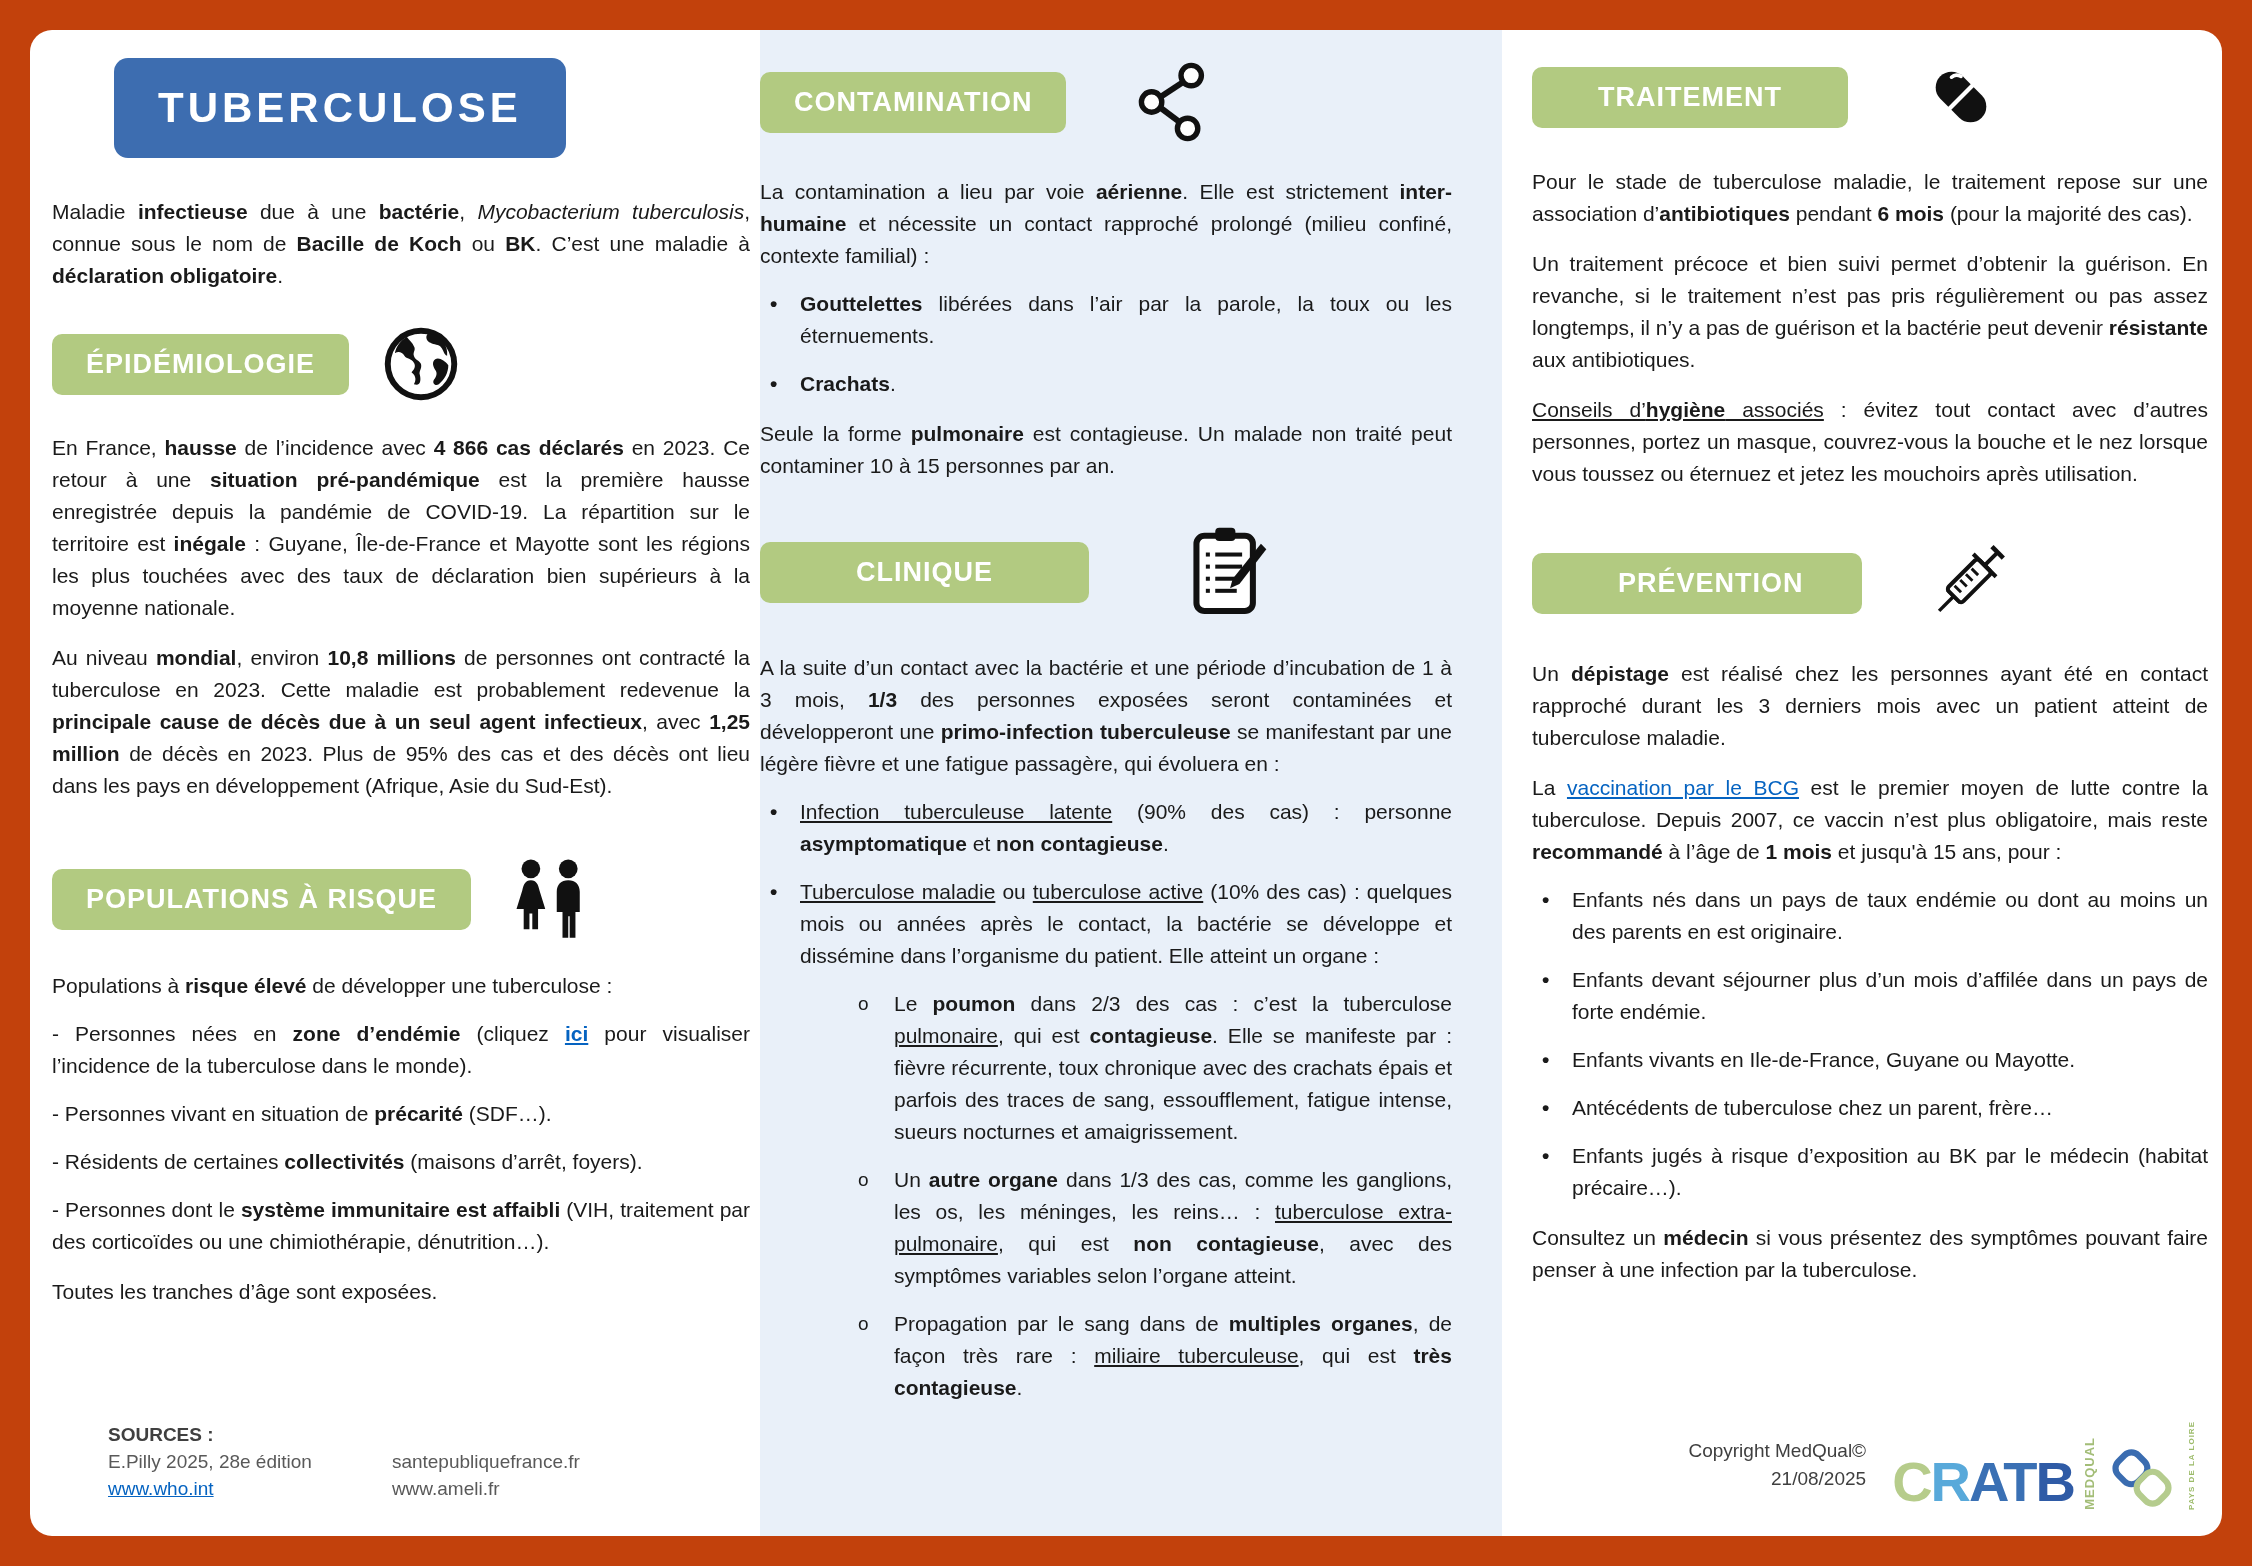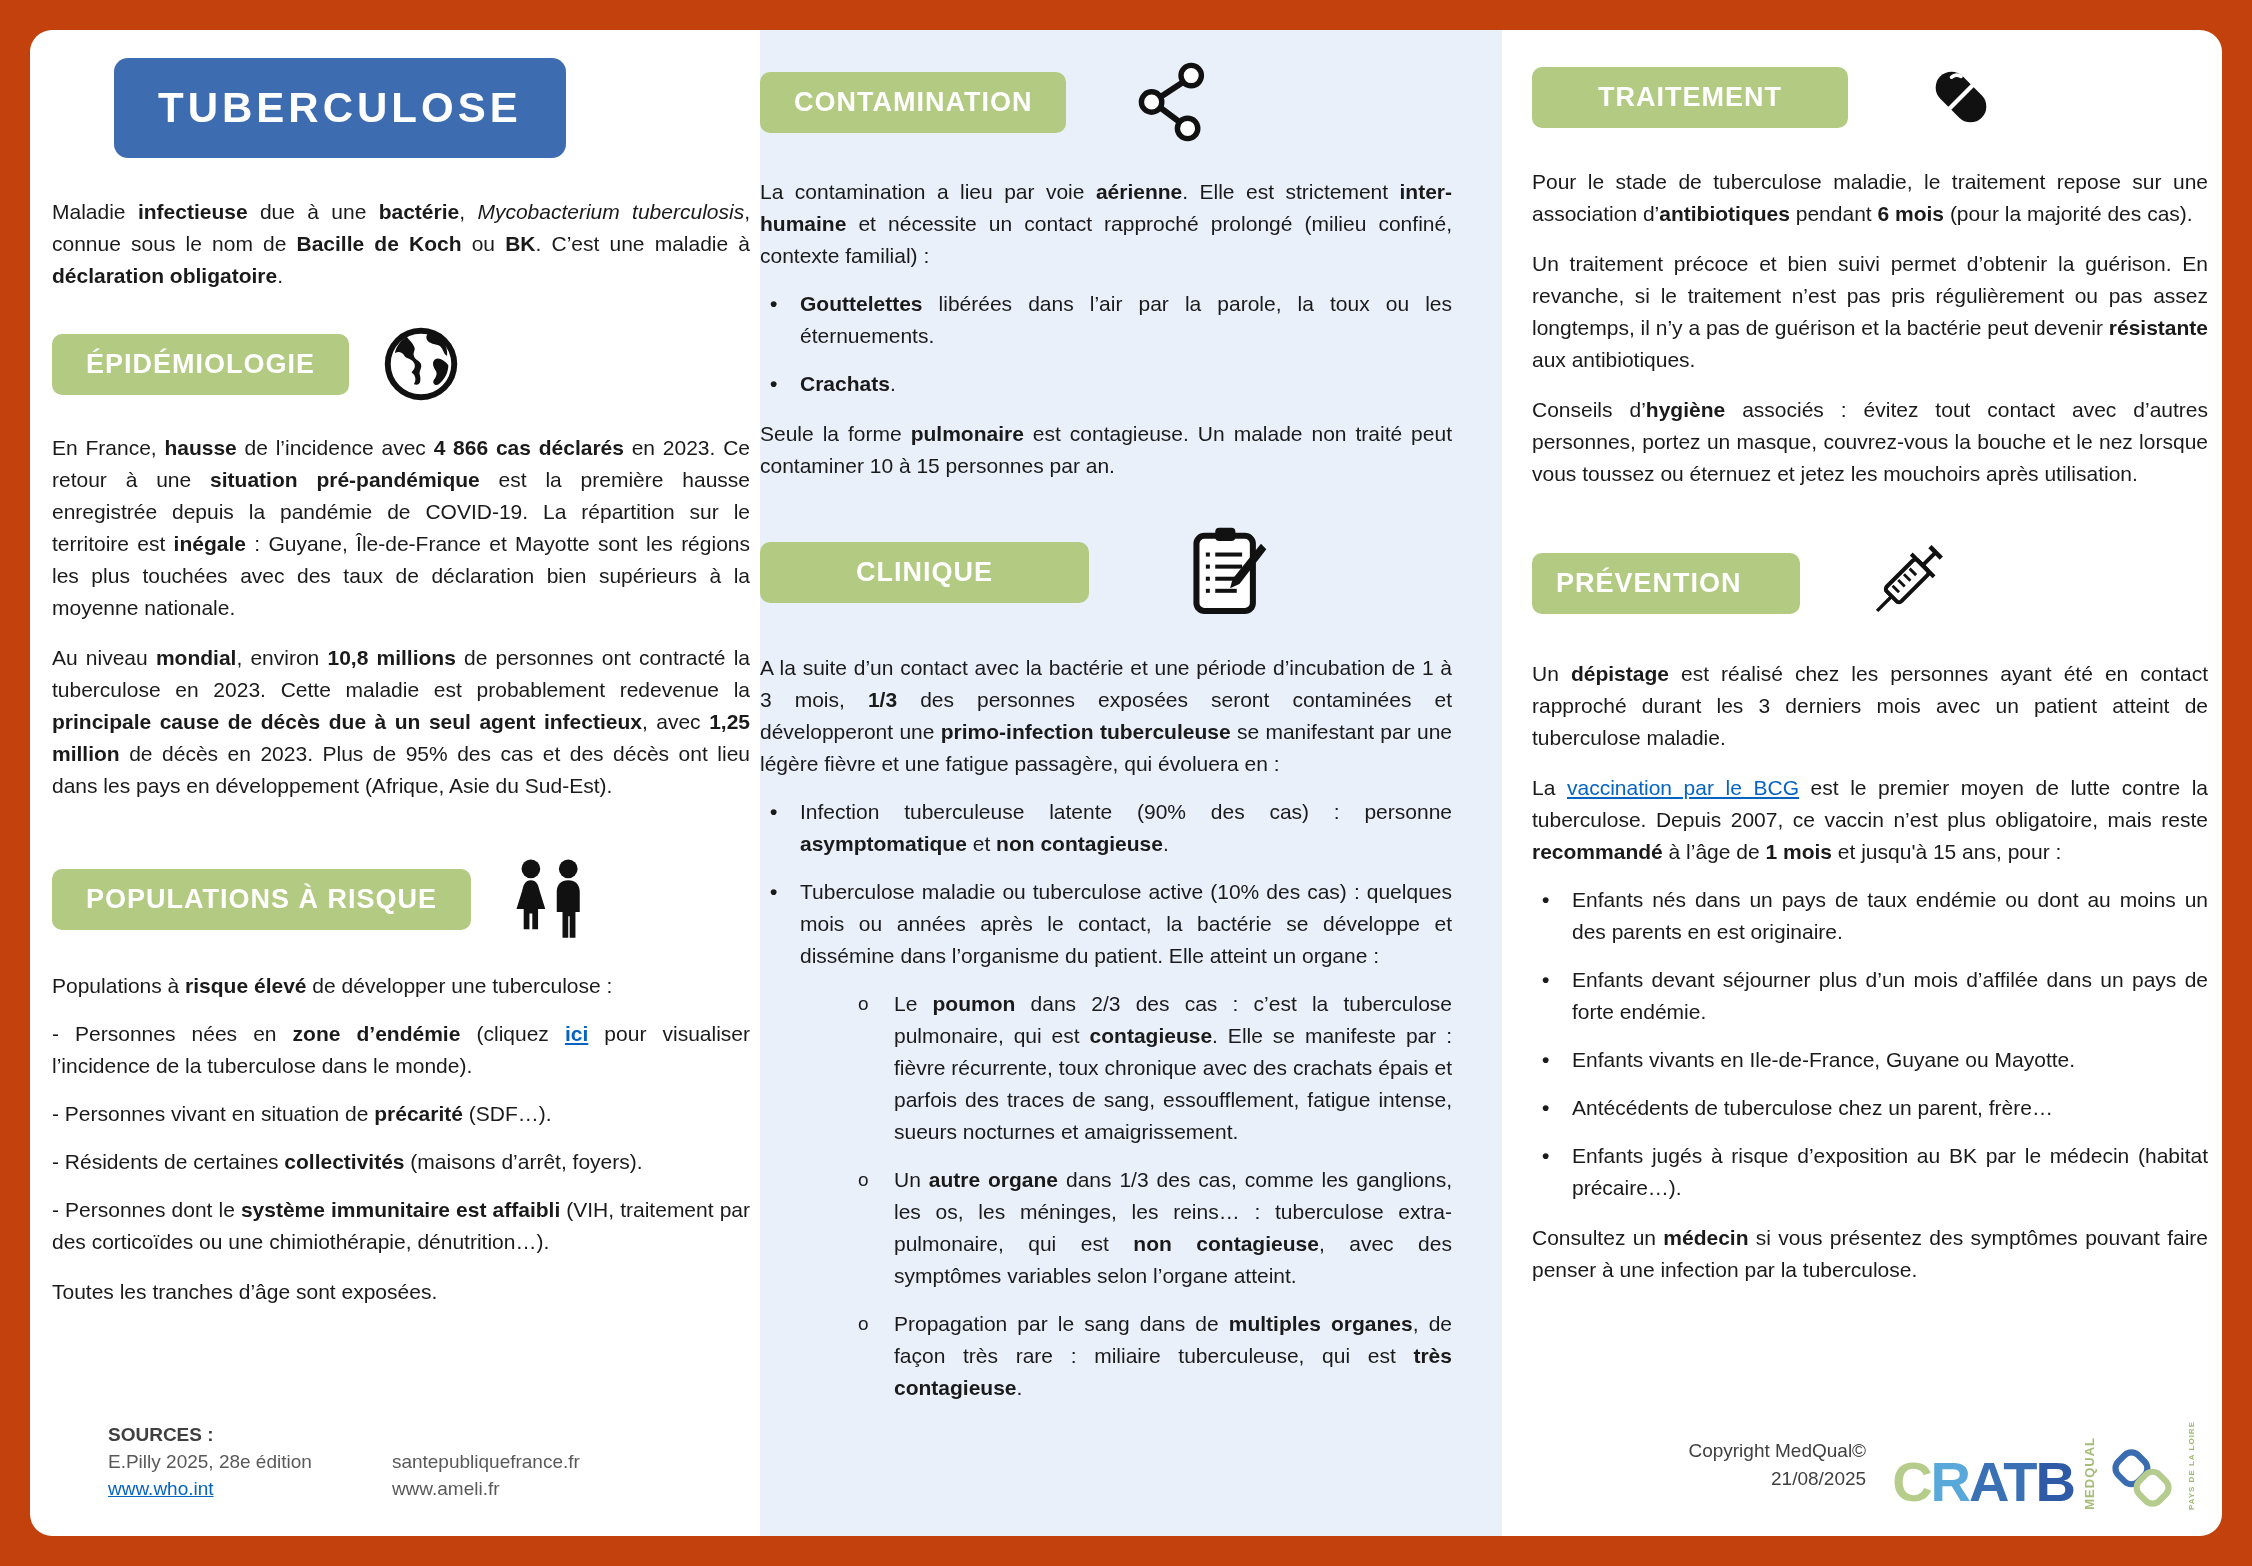--- a/index.html
+++ b/index.html
@@ -21,21 +21,21 @@
   .icon{flex:0 0 auto;}
 
   p.body{font-size:21px;line-height:32px;text-align:justify;margin:18px 0 0 0;}
   .li{position:relative;font-size:21px;line-height:32px;text-align:justify;margin:16px 0 0 0;}
   .bullets .li{padding-left:40px;}
   .bullets .li::before{content:'\2022';position:absolute;left:10px;font-weight:700;}
   .subbullets .li{margin-left:92px;padding-left:42px;}
   .subbullets .li::before{content:'o';position:absolute;left:6px;font-size:19px;}
   .dashlist .li{padding-left:0;}
 
-  .b{font-weight:700;} .i{font-style:italic;} .u{}
+  .b{font-weight:700;} .i{font-style:italic;} .u{text-decoration:underline;}
   .lnk{color:#0563c1;text-decoration:underline;cursor:pointer;}
 
   .sources{position:absolute;left:56px;bottom:34px;display:flex;gap:80px;font-size:19px;
            line-height:27px;color:#595959;}
   .sources .lbl{font-weight:700;color:#404040;}
 
   .footer-right{position:absolute;right:12px;bottom:26px;display:flex;align-items:center;gap:26px;}
   .copyright{font-size:19px;line-height:28px;color:#3f3f3f;text-align:right;}
   .logo{display:flex;align-items:flex-end;gap:8px;}
   .logo-letters{font-size:56px;font-weight:700;letter-spacing:-2px;line-height:1;}
@@ -172,21 +172,21 @@
             <path d="M15 26c0-3 2-5 5-6" stroke="#fff" stroke-width="3" fill="none" stroke-linecap="round"></path>
           </g>
         </svg>
       </div>
 
       <p class="body" style="margin-top:30px;"><span>Pour le stade de tuberculose maladie, le traitement repose sur une association d’</span><span class="b">antibiotiques</span><span> pendant </span><span class="b">6 mois</span><span> (pour la majorité des cas).</span></p>
       <p class="body"><span>Un traitement précoce et bien suivi permet d’obtenir la guérison. En revanche, si le traitement n’est pas pris régulièrement ou pas assez longtemps, il n’y a pas de guérison et la bactérie peut devenir </span><span class="b">résistante</span><span> aux antibiotiques.</span></p>
       <p class="body"><span class="u">Conseils d’</span><span class="b u">hygiène</span><span class="u"> associés</span><span> : évitez tout contact avec d’autres personnes, portez un masque, couvrez-vous la bouche et le nez lorsque vous toussez ou éternuez et jetez les mouchoirs après utilisation.</span></p>
 
       <div class="section-row" style="margin-top:44px;">
-        <div class="badge" style="padding-left:24px;padding-right:58px;margin-top:7px;">
+        <div class="badge" style="padding-left:86px;padding-right:58px;margin-top:7px;">
           <span>PRÉVENTION</span>
         </div>
         <svg class="icon" width="92" height="92" viewBox="0 0 80 80" style="margin-left:28px;">
           <g transform="rotate(-45 40 40)" stroke="#111" fill="#fff">
             <line x1="2" y1="40" x2="20" y2="40" stroke-width="3"></line>
             <line x1="20" y1="32" x2="20" y2="48" stroke-width="3"></line>
             <rect x="20" y="31" width="38" height="18" rx="3" stroke-width="3.5"></rect>
             <g stroke-width="2.5">
               <line x1="27" y1="34" x2="27" y2="42"></line>
               <line x1="34" y1="34" x2="34" y2="42"></line>

